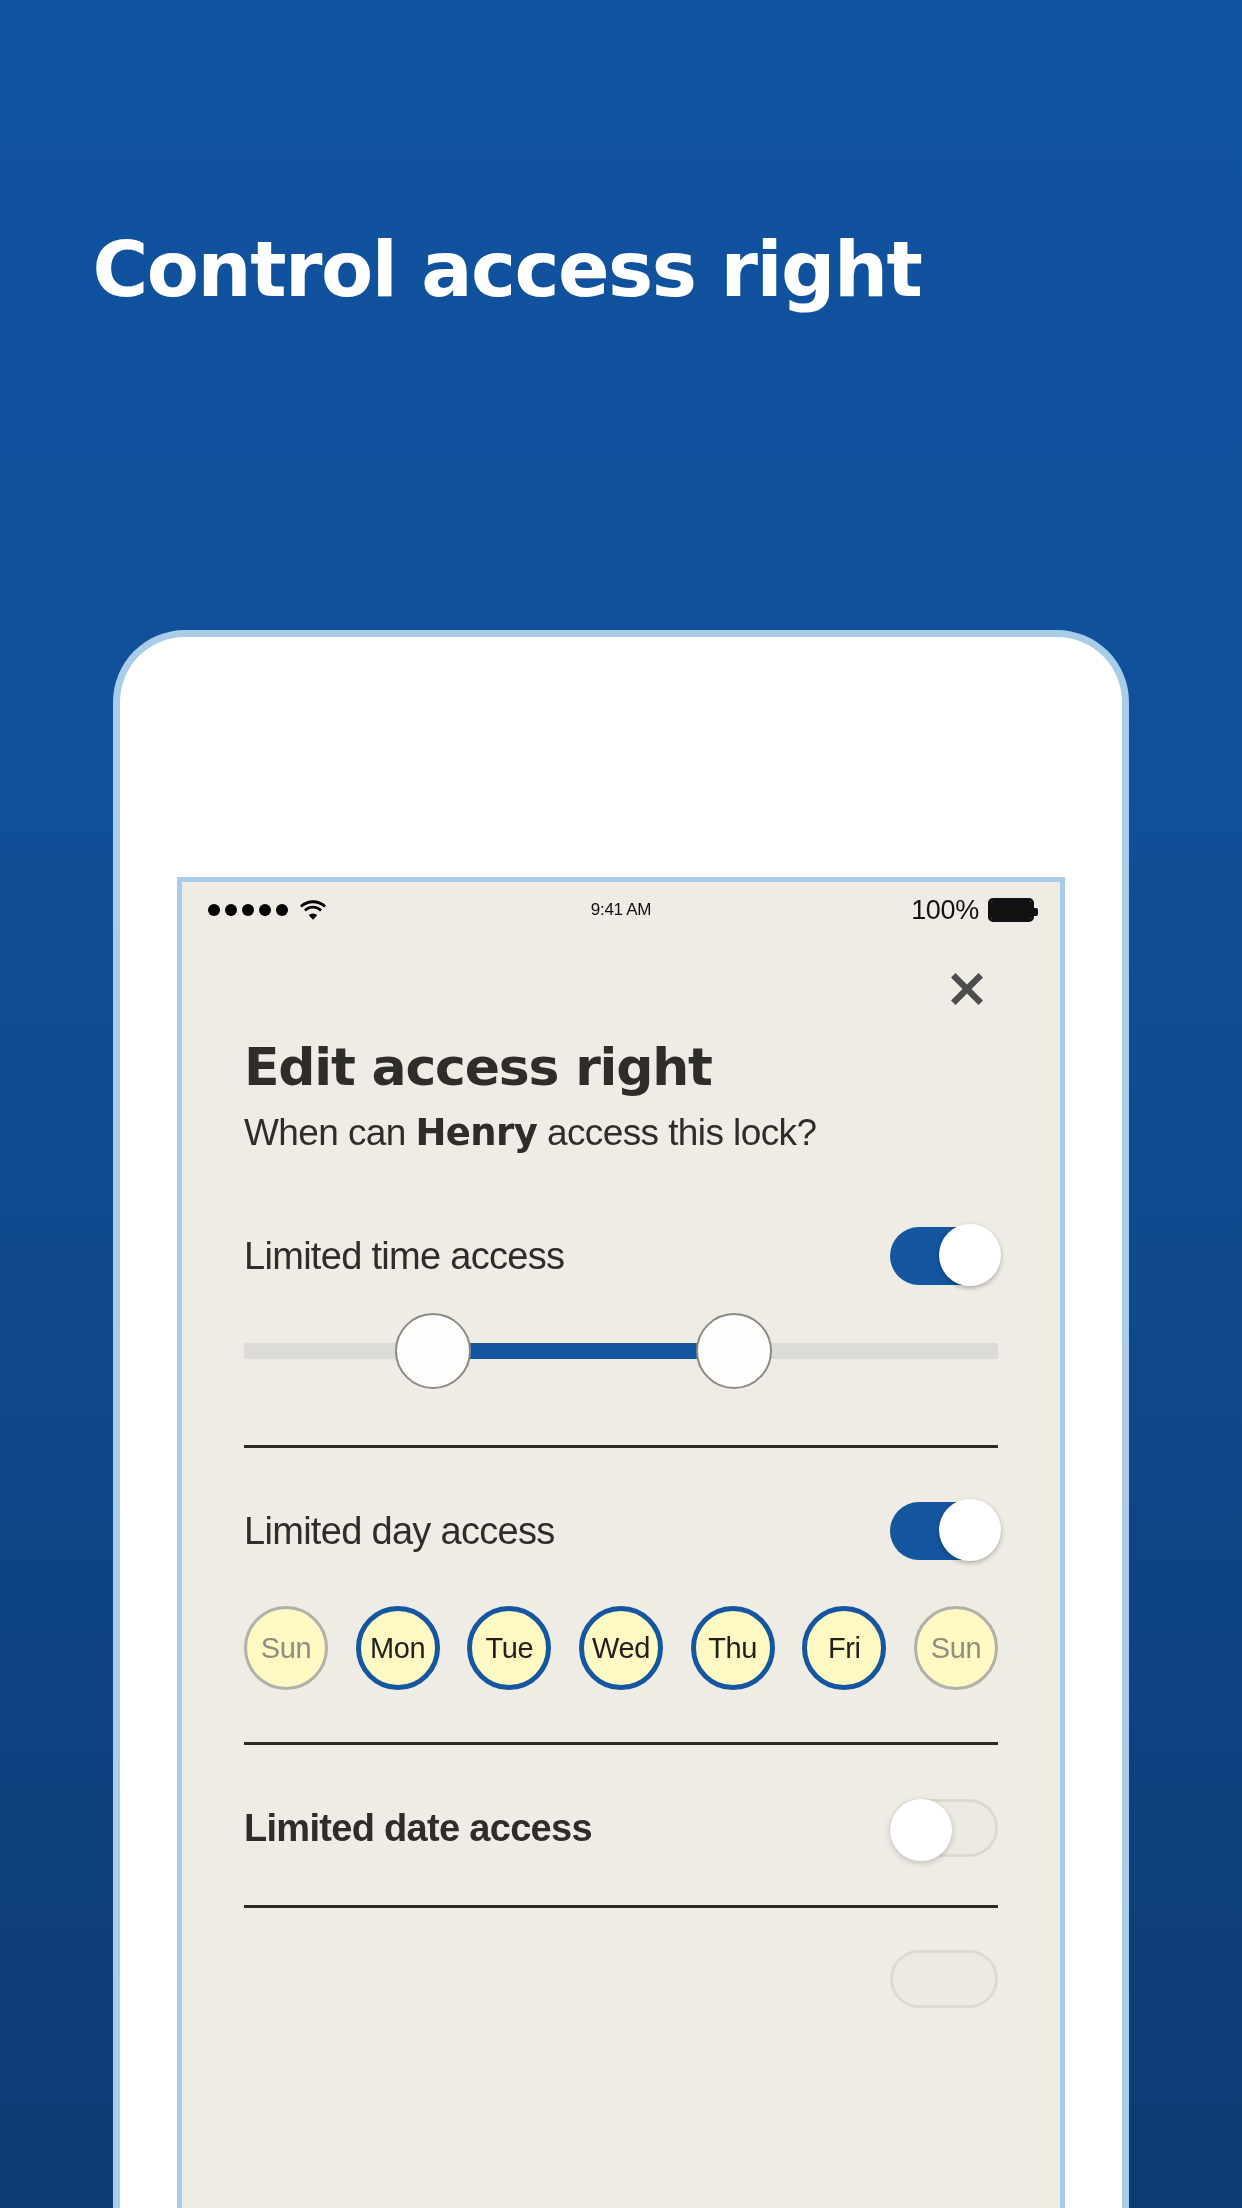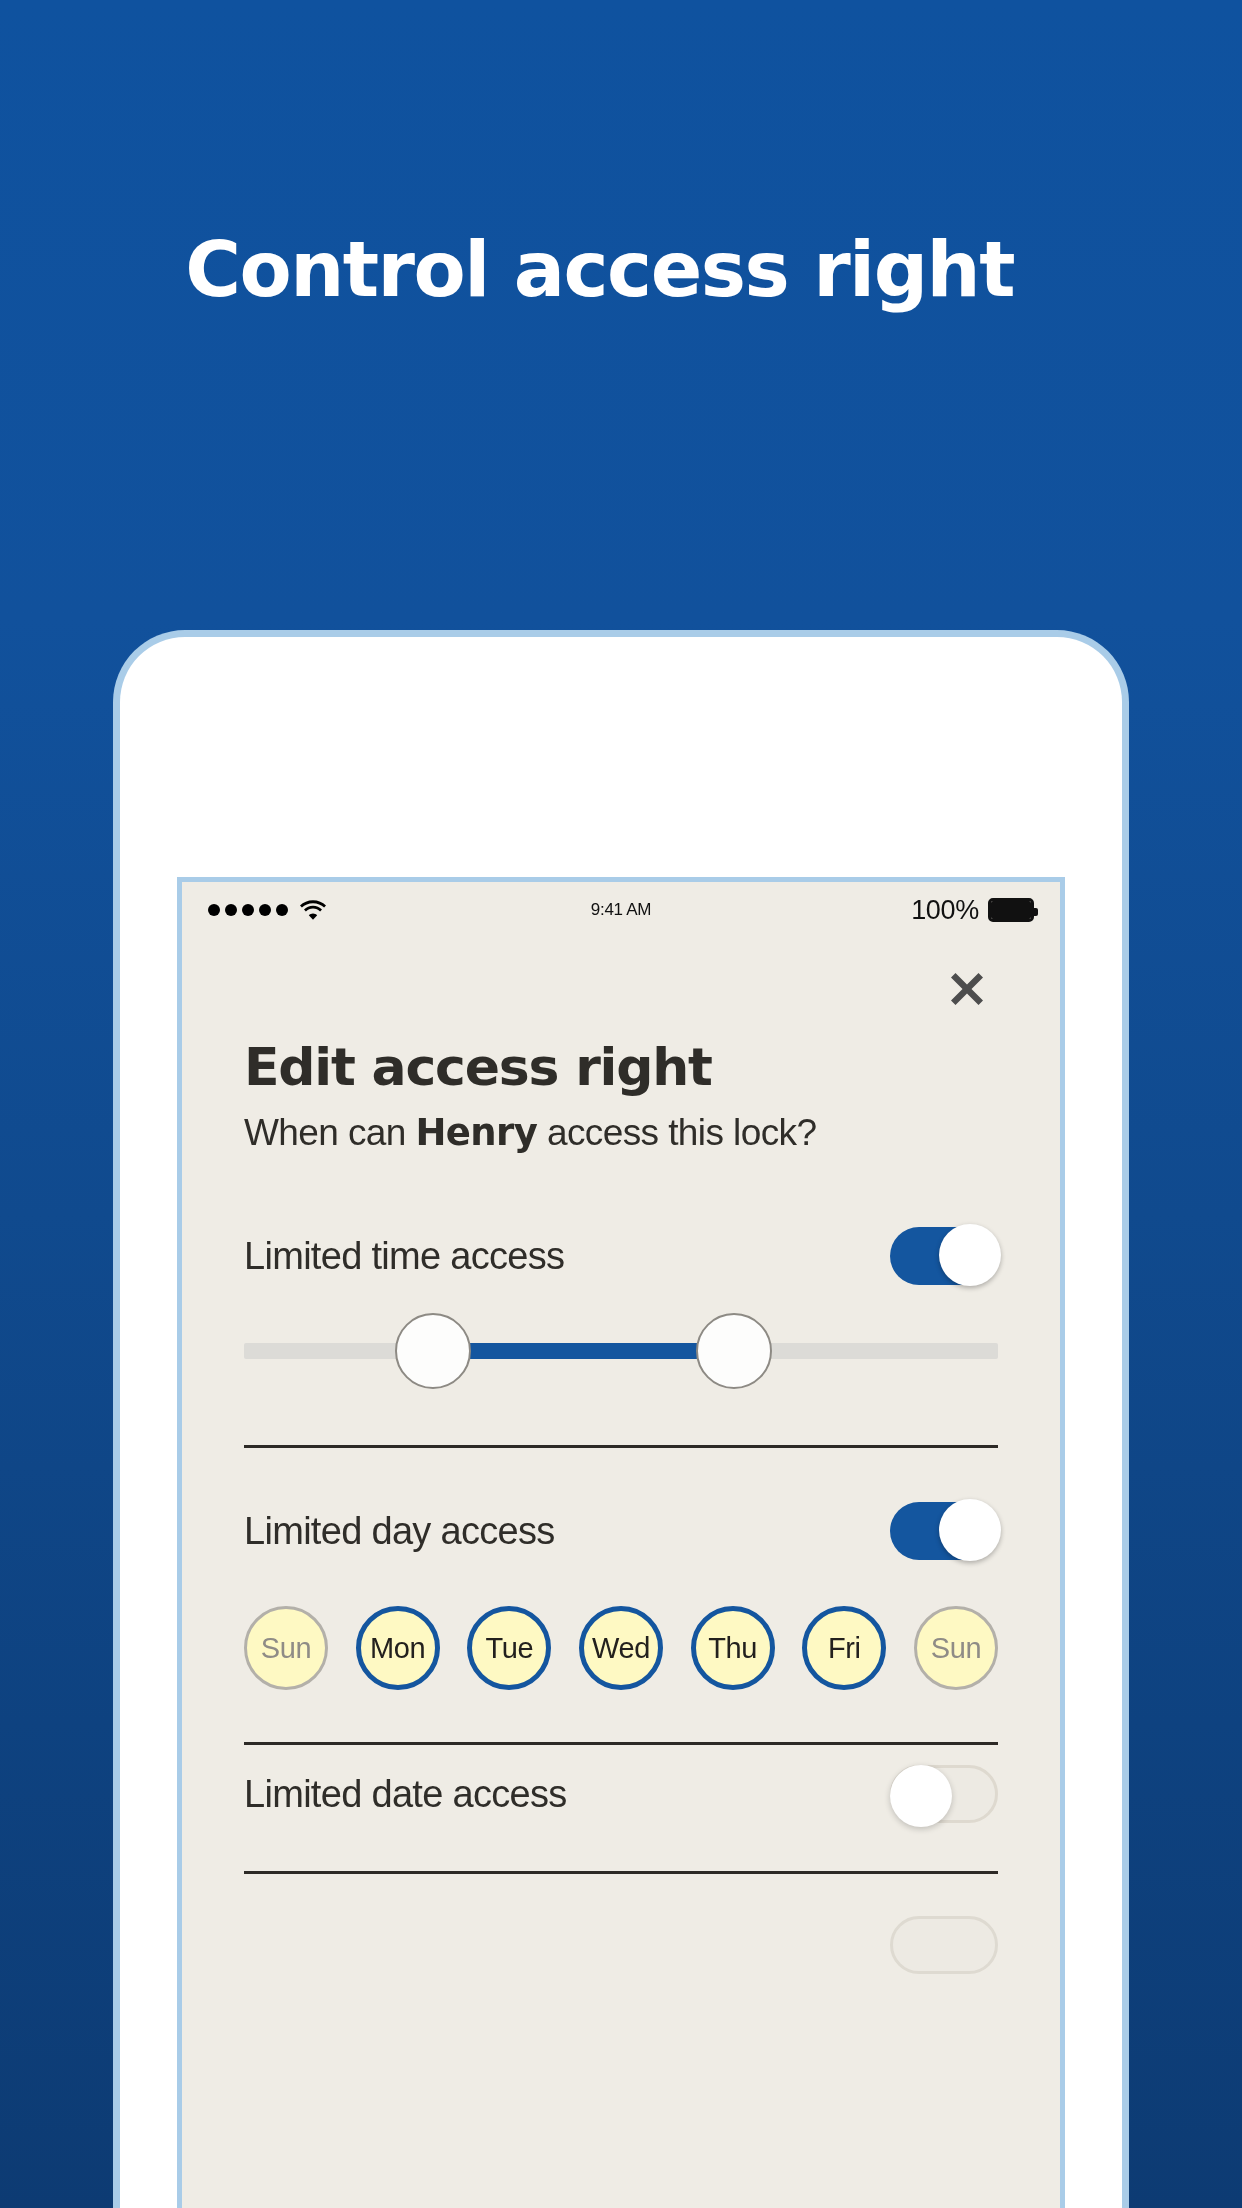--- a/index.html
+++ b/index.html
@@ -22,21 +22,21 @@
     background: linear-gradient(180deg, #0f529f 0%, #11519c 28%, #104a8e 55%, #0e4280 78%, #0d3b73 100%);
     overflow: hidden;
   }
 
   
   .headline {
     position: absolute;
     left: 0;
     top: 228px;
     width: 1014px;
-    text-align: right;
+    text-align: center;
     color: #ffffff;
     font-family: "DejaVu Sans", sans-serif;
     font-weight: 700;
     font-size: 76px;
     letter-spacing: -1.5px;
     line-height: 1.1;
     white-space: nowrap;
   }
 
   
@@ -296,21 +296,21 @@
   .day.active {
     border: 5px solid #14569f;
     color: #23211e;
   }
   .day.inactive {
     border: 3px solid #b3b0a9;
     color: #8f8c86;
   }
 
   .divider2 { margin-top: 52px; }
-  .row-date { margin-top: 20px; }
+  .row-date { margin-top: 54px; font-weight: bold; }
   .divider3 { margin-top: 48px; }
 
   .partial-toggle {
     margin-top: 42px;
     display: flex;
     justify-content: flex-end;
   }
   .partial-toggle .ghost {
     width: 108px;
     height: 58px;

